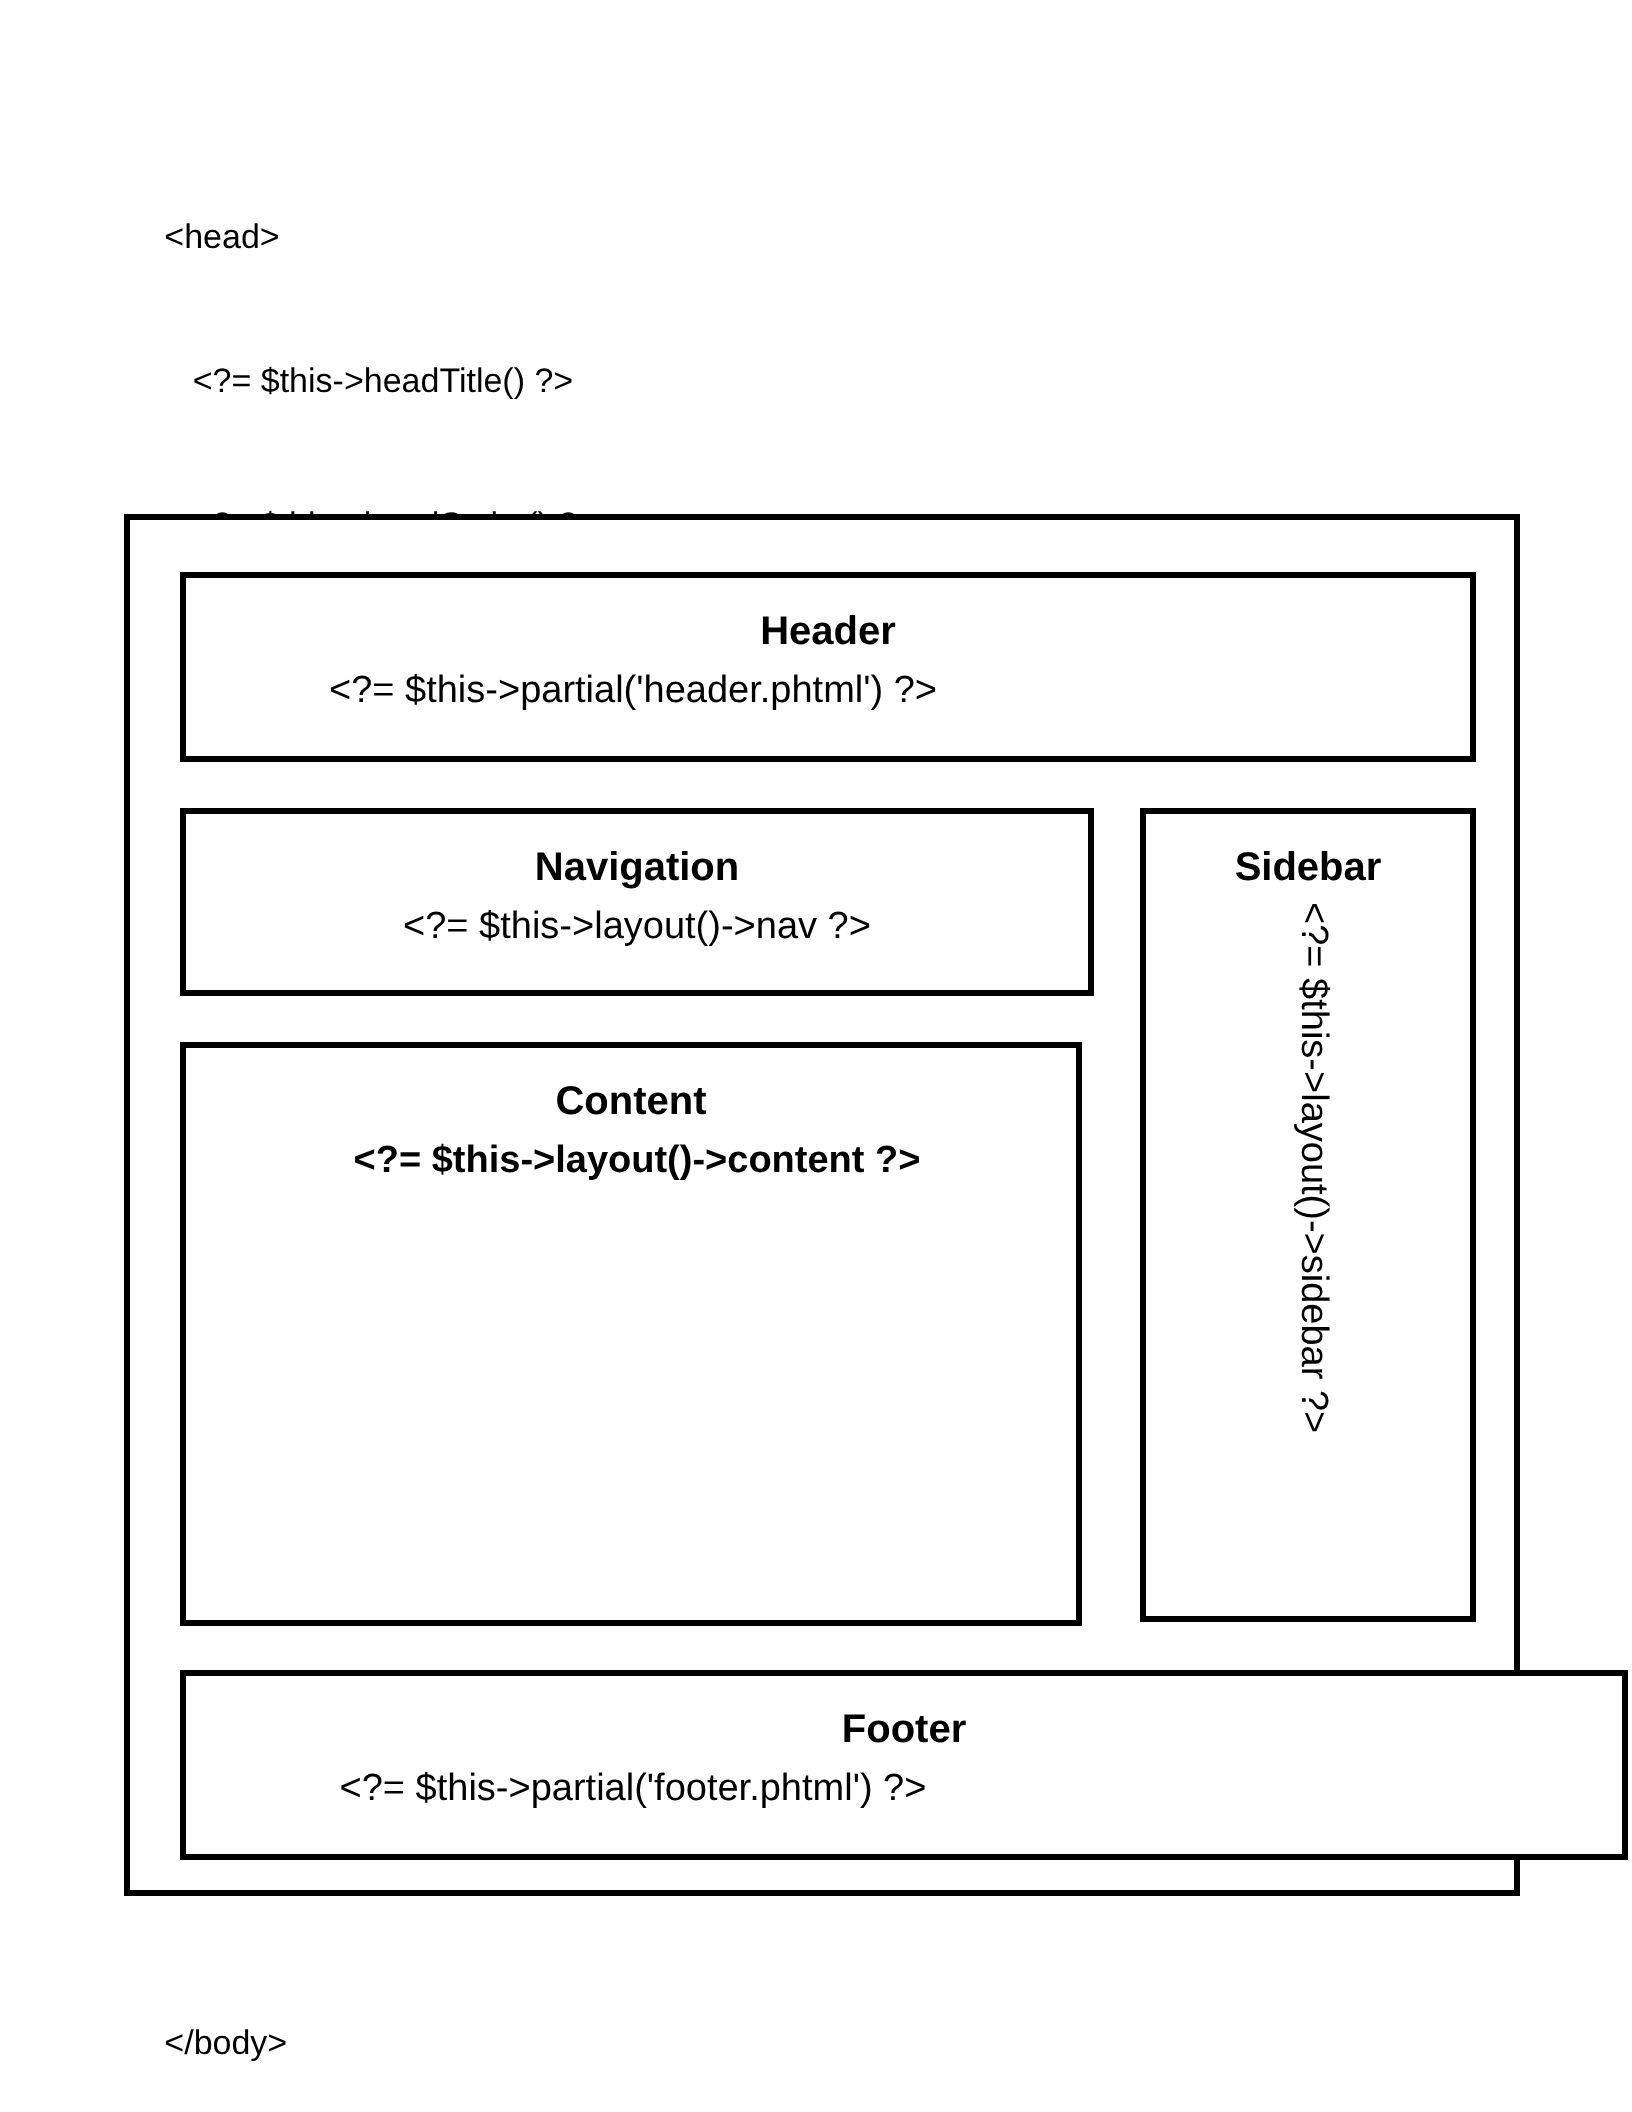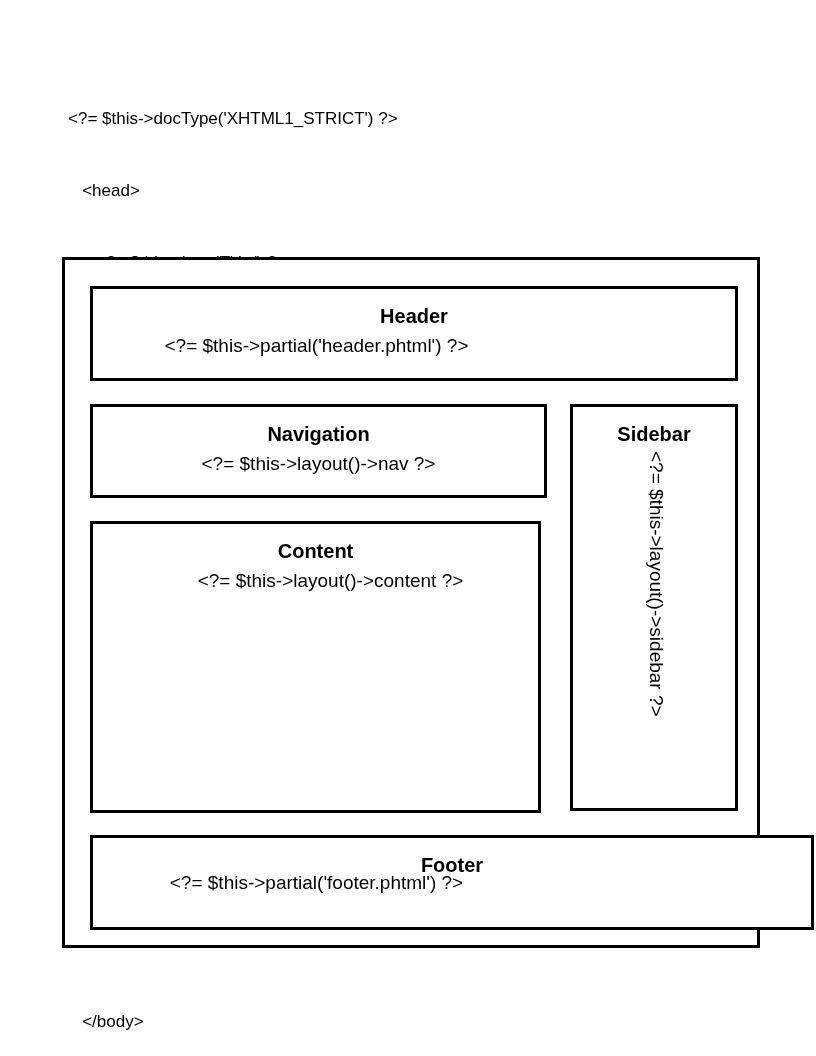--- a/index.html
+++ b/index.html
@@ -91,21 +91,21 @@
   #box-navigation .dbox-code { top: 46px; left: 0; width: 451px; }
 
   
   #box-content {
     left: 25px;
     top: 261px;
     width: 451px;
     height: 292px;
   }
   #box-content .dbox-title { top: 16px; }
-  #box-content .dbox-code { top: 46px; left: 12px; width: 451px; }
+  #box-content .dbox-code { top: 46px; left: 0; width: 451px; font-weight: bold; }
 
   
   #box-sidebar {
     left: 505px;
     top: 144px;
     width: 168px;
     height: 407px;
   }
   #box-sidebar .dbox-title {
     top: 16px;
@@ -132,31 +132,30 @@
 
   
   #box-footer {
     left: 25px;
     top: 575px;
     width: 724px;
     height: 95px;
   }
   #box-footer .dbox-title { top: 16px; }
   #box-footer .dbox-code {
-    top: 34px;
+    top: 46px;
     left: 0;
     width: 447px;
     text-align: center;
   }
 </style>
 </head>
 <body>
 
 <div id="code-top" class="code-block">
-  <div class="code-line">&lt;?= $this-&gt;docType('XHTML1_STRICT') ?&gt;</div>
   <div class="code-line">   &lt;head&gt;</div>
   <div class="code-line">      &lt;?= $this-&gt;headTitle() ?&gt;</div>
   <div class="code-line">      &lt;?= $this-&gt;headScript() ?&gt;</div>
   <div class="code-line">      &lt;?= $this-&gt;headStylesheet() ?&gt;</div>
   <div class="code-line">   &lt;/head&gt;</div>
   <div class="code-line">   &lt;body&gt;</div>
 </div>
 
 <div id="outer-frame">
 

